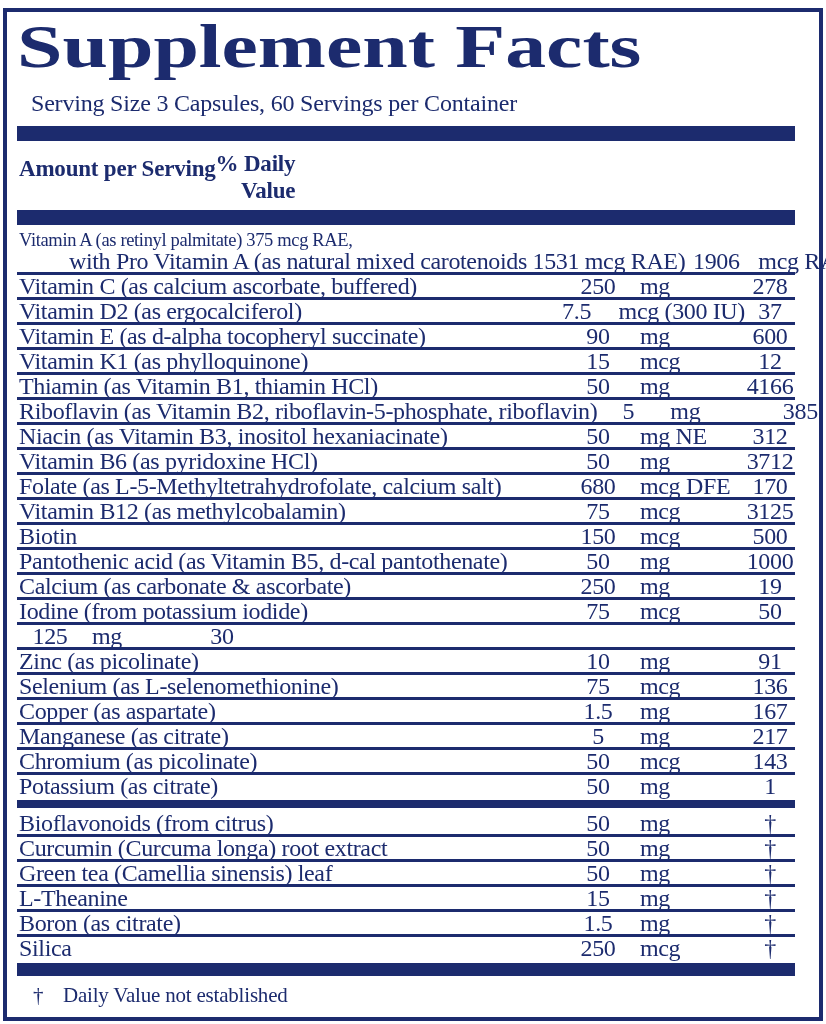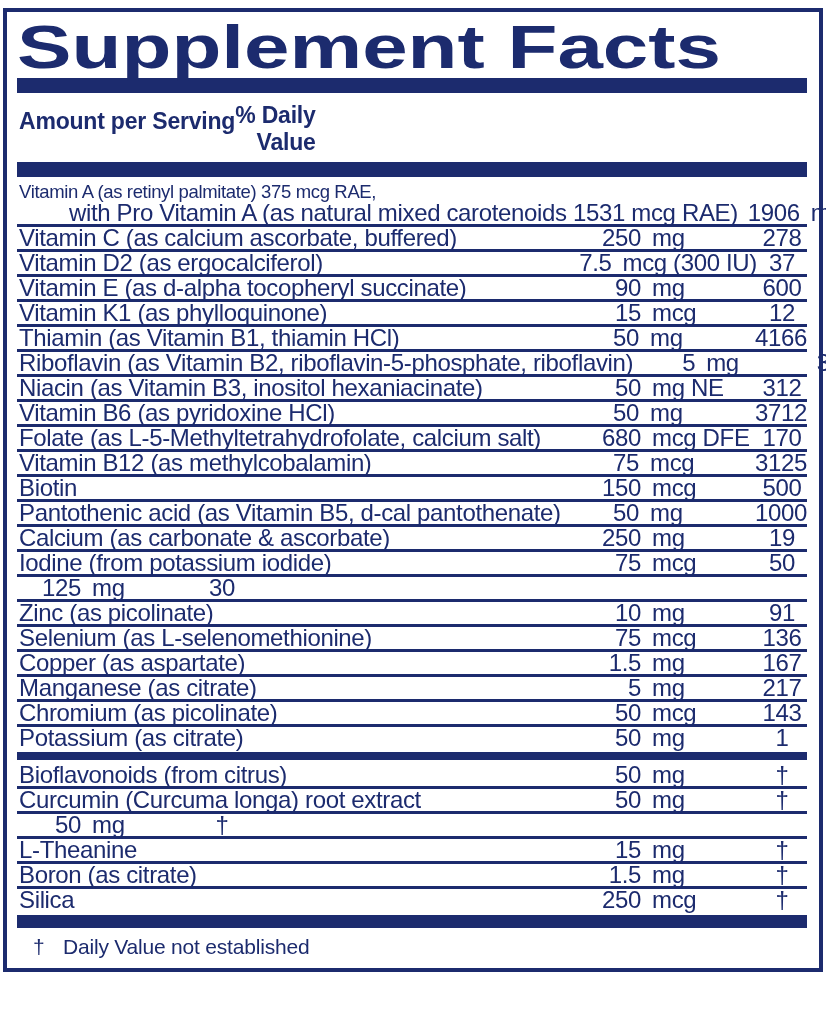--- a/index.html
+++ b/index.html
@@ -10,22 +10,23 @@
   html,body{width:826px;background:var(--paper);}
   body{
     height:1024px;
     overflow:hidden;
     font-family:"Liberation Sans", sans-serif;
     color:var(--navy);
   }
   .label-box{
     margin:8px 3px 1px 3px;
     border:4px solid var(--navy);
-    padding:2px 12px 0 10px;
+    padding:2px 24px 0 10px;
     background:var(--paper);
+    font-family:Liberation Serif, serif;
   }
   .title{
     font-size:61px;
     font-weight:bold;
     line-height:62px;
     white-space:nowrap;
     display:inline-block;
     transform:scaleX(1.34);
     transform-origin:left center;
     letter-spacing:0px;
@@ -84,39 +85,40 @@
   }
   .row-line1{
     font-size:18.5px;
     letter-spacing:-0.35px;
     line-height:20px;
     padding:2px 0 0 2px;
     white-space:nowrap;
   }
   .row .name{flex:1 1 auto;overflow:visible;}
   .row.indent .name{padding-left:50px;}
-  .row .amount{flex:0 0 62px;text-align:right;}
+  .row .amount{flex:0 0 62px;text-align:center;}
   .row .unit{flex:0 0 116px;padding-left:11px;}
   .row .dv{flex:0 0 50px;text-align:center;}
   .divider-wrap{margin:3px 0 0 0;}
   .footnote{
     display:flex;
     font-size:21px;
     letter-spacing:-0.2px;
     padding:7px 0 9px 16px;
   }
   .footnote .sym{width:30px;}
 </style>
 </head>
 <body>
 
 <div class="label-box">
 
   <h1 class="title">Supplement Facts</h1>
 
+  <div class="serving">Serving Size 3 Capsules, 60 Servings per Container</div>
 
   <div class="bar"></div>
 
   <div class="hdr">
     <div class="hdr-left">Amount per Serving</div>
     <div class="hdr-right">
       <div>% Daily</div>
       <div>Value</div>
     </div>
   </div>
@@ -292,20 +294,21 @@
       </div>
       <div class="rule"></div>
       <div class="row">
         <span class="name">Curcumin (Curcuma longa) root extract</span>
         <span class="amount">50</span>
         <span class="unit">mg</span>
         <span class="dv">†</span>
       </div>
       <div class="rule"></div>
       <div class="row">
+        <span class="name">Green tea (Camellia sinensis) leaf</span>
         <span class="amount">50</span>
         <span class="unit">mg</span>
         <span class="dv">†</span>
       </div>
       <div class="rule"></div>
       <div class="row">
         <span class="name">L-Theanine</span>
         <span class="amount">15</span>
         <span class="unit">mg</span>
         <span class="dv">†</span>

